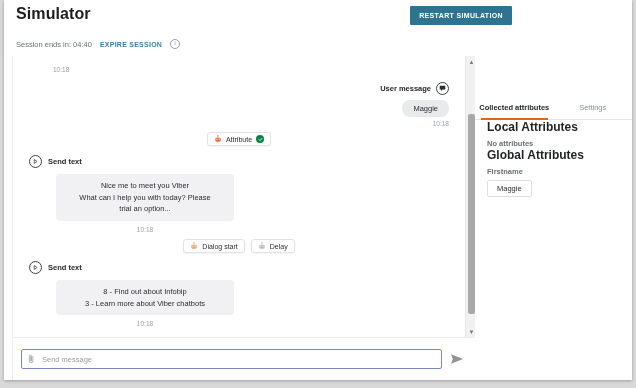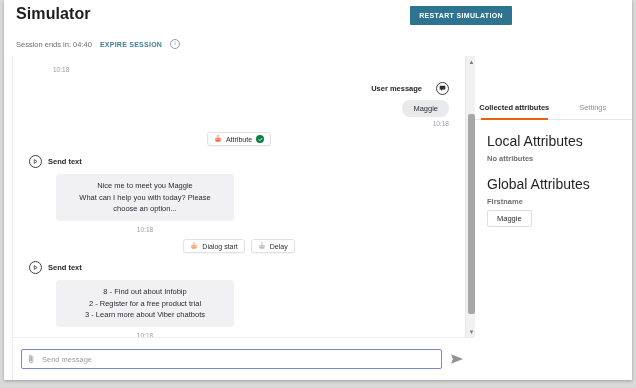--- a/index.html
+++ b/index.html
@@ -137,21 +137,21 @@
   }
 
   .row { position: absolute; text-align: center; }
 
   
   #ts-top { left: 40px; top: 10px; }
 
   
   #user-msg-block { right: 16px; top: 26px; text-align: right; }
   #user-msg-head {
-    display: flex; align-items: center; justify-content: flex-end; gap: 14px;
+    display: flex; align-items: center; justify-content: flex-end; gap: 5px;
   }
   #user-msg-label {
     font-size: 7.5px; font-weight: bold; color: #1f2123;
   }
   .circle-icon {
     width: 13px; height: 13px;
     border-radius: 50%;
     border: 1px solid #3c3f42;
     display: flex; align-items: center; justify-content: center;
     background: #fff;
@@ -319,24 +319,23 @@
   }
   .tab.active::after {
     content: "";
     position: absolute;
     left: 6px; right: 6px; bottom: -1px;
     height: 2px;
     background: #e8630a;
   }
   .attr-section { padding: 0 12px; }
   .attr-h {
-    font-size: 14px;
-    font-weight: normal;
+    font-size: 12px;
+    font-weight: bold;
     color: #1f2123;
-    margin-top: 13px;
   }
   .attr-sub {
     font-size: 7.5px;
     color: #6b6f73;
     margin-top: 5px;
     font-weight: bold;
   }
   #firstname-value {
     display: inline-block;
     margin-top: 4px;
@@ -408,23 +407,23 @@
           <div class="row bot-block" id="bot-block-1">
             <div class="bot-head">
               <span class="circle-icon">
                 <svg width="7" height="7" viewBox="0 0 10 10">
                   <path d="M3.2 2.2l4 2.8-4 2.8z" fill="none" stroke="#3c3f42" stroke-width="1.1" stroke-linejoin="round"></path>
                 </svg>
               </span>
               <span class="bot-head-label">Send text</span>
             </div>
             <div class="bot-bubble">
-              <div>Nice me to meet you Maggie</div>
+              <div>Nice me to meet you Viber</div>
               <div>What can I help you with today? Please</div>
-              <div>choose an option...</div>
+              <div>trial an option...</div>
             </div>
             <div class="ts bot-ts">10:18</div>
           </div>
 
           <div class="row chip-row" id="dialog-chip-row">
             <span class="chip">
               <svg width="8" height="8" viewBox="0 0 12 12">
                 <rect x="2" y="4" width="8" height="6" rx="1.6" fill="#f0a36a"></rect>
                 <rect x="3.4" y="5.6" width="1.5" height="1.5" fill="#fff"></rect>
                 <rect x="7.1" y="5.6" width="1.5" height="1.5" fill="#fff"></rect>
@@ -449,21 +448,20 @@
             <div class="bot-head">
               <span class="circle-icon">
                 <svg width="7" height="7" viewBox="0 0 10 10">
                   <path d="M3.2 2.2l4 2.8-4 2.8z" fill="none" stroke="#3c3f42" stroke-width="1.1" stroke-linejoin="round"></path>
                 </svg>
               </span>
               <span class="bot-head-label">Send text</span>
             </div>
             <div class="bot-bubble">
               <div>8 - Find out about Infobip</div>
-              <div>2 - Register for a free product trial</div>
               <div>3 - Learn more about Viber chatbots</div>
             </div>
             <div class="ts bot-ts">10:18</div>
           </div>
 
         </div>
 
         <div id="chat-scrollbar">
           <div class="sb-arrow" id="sb-up">▲</div>
           <div id="sb-thumb"></div>

